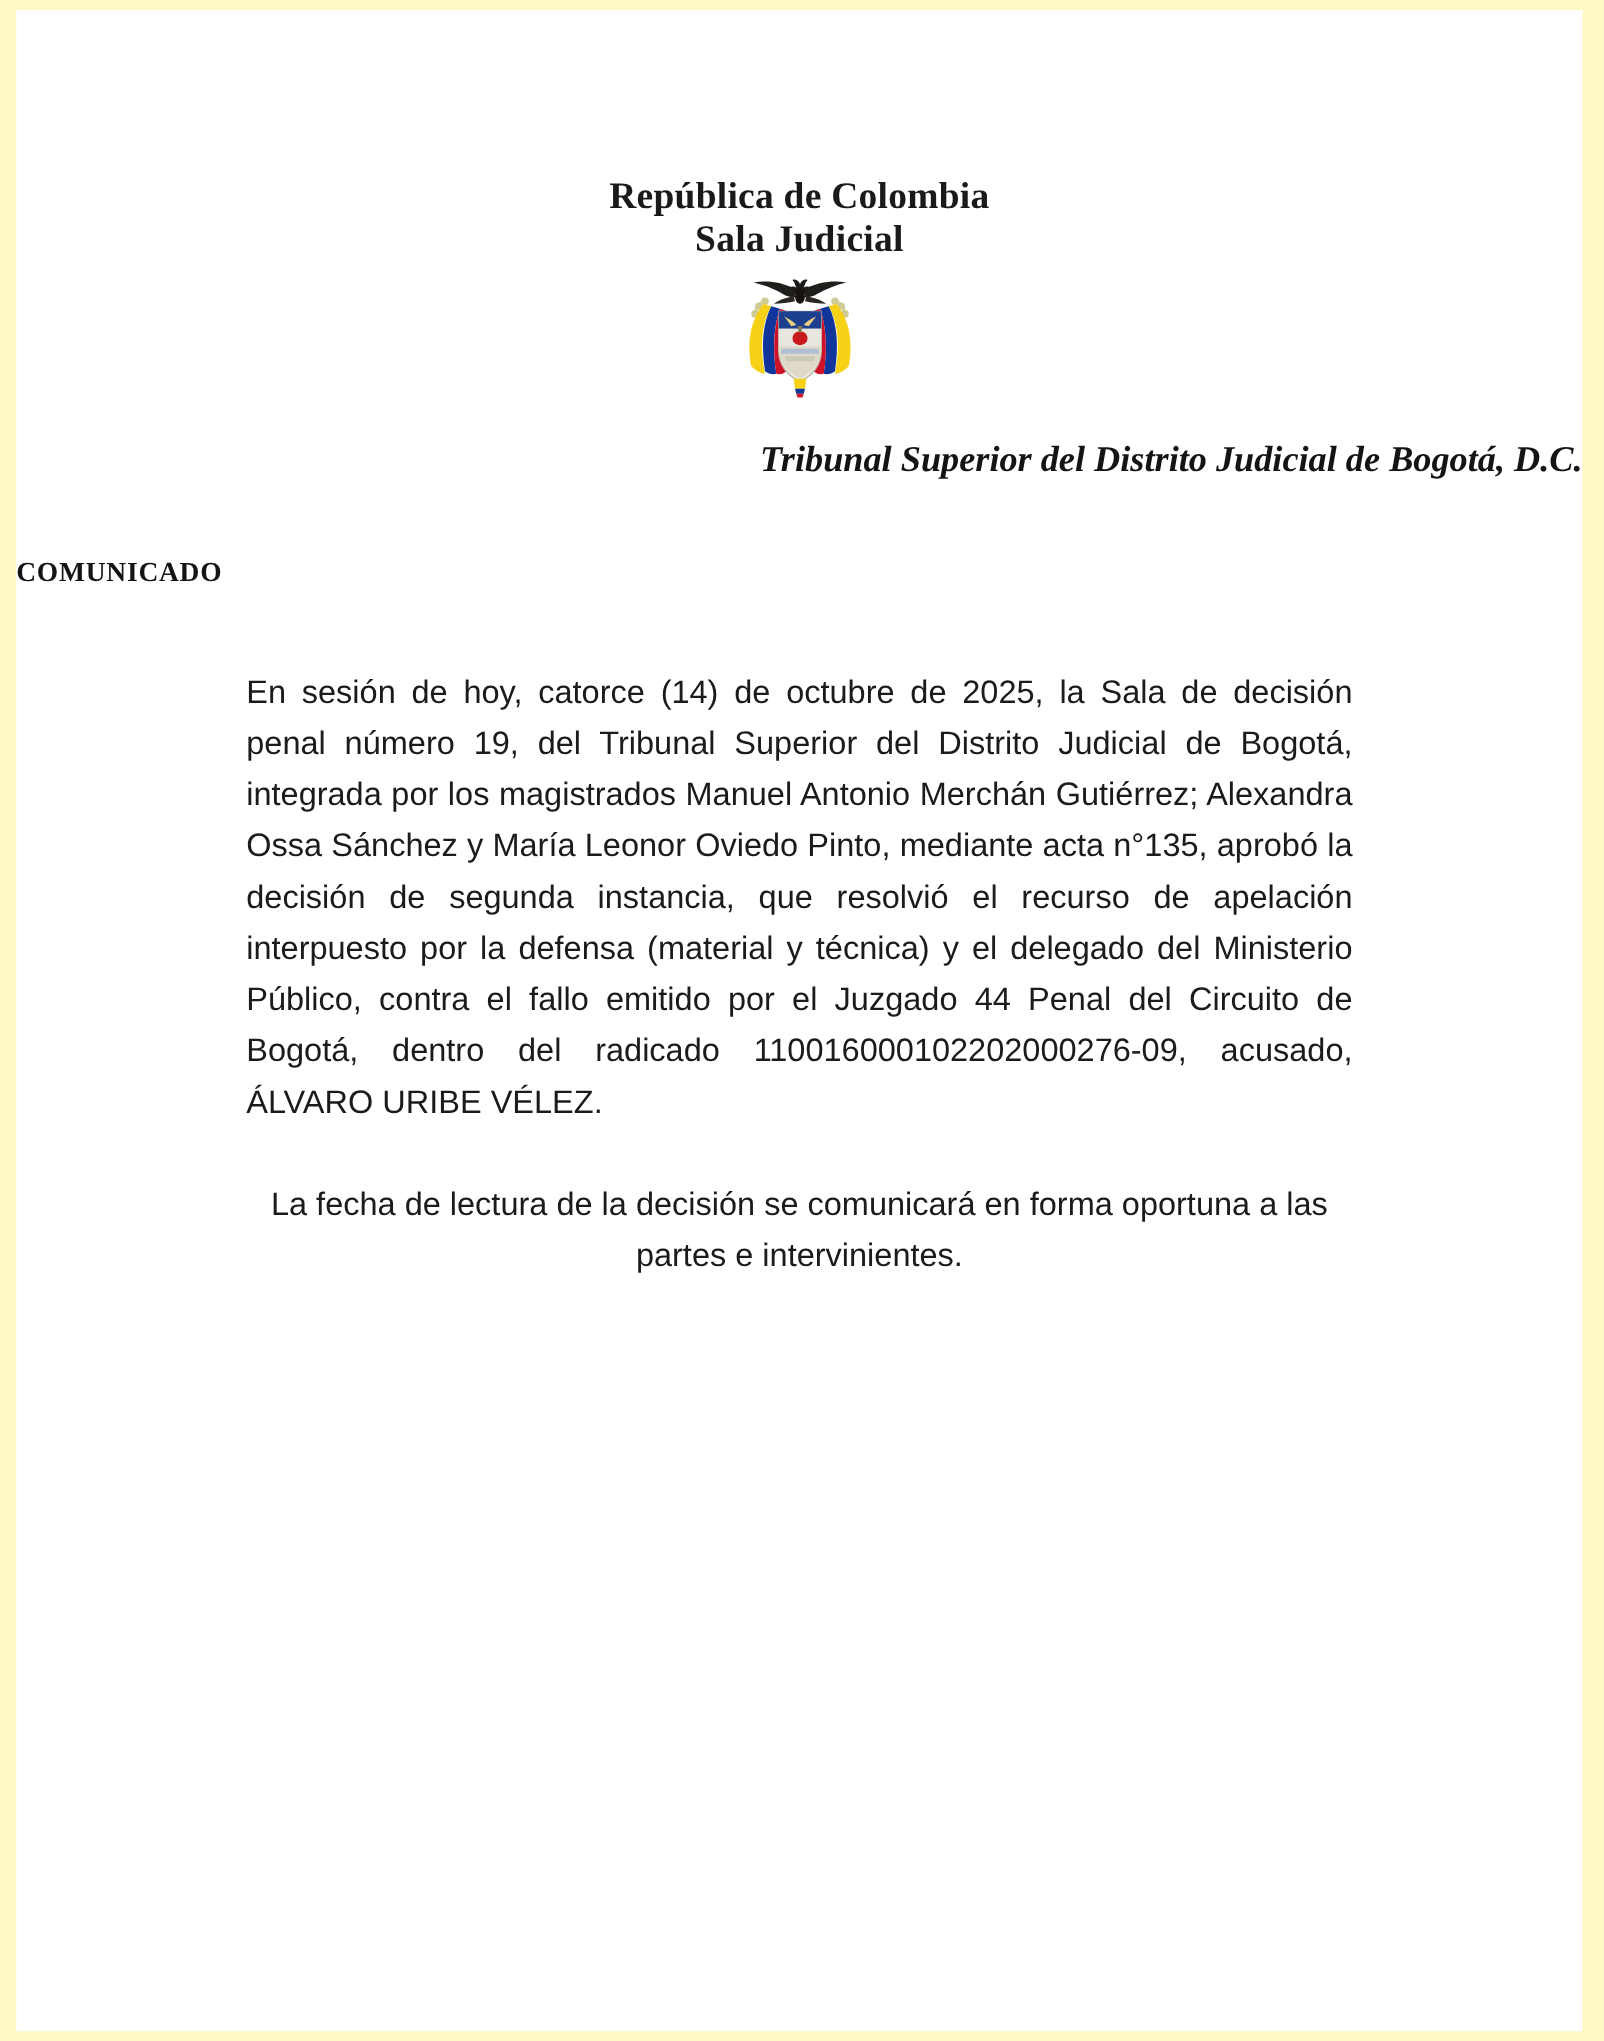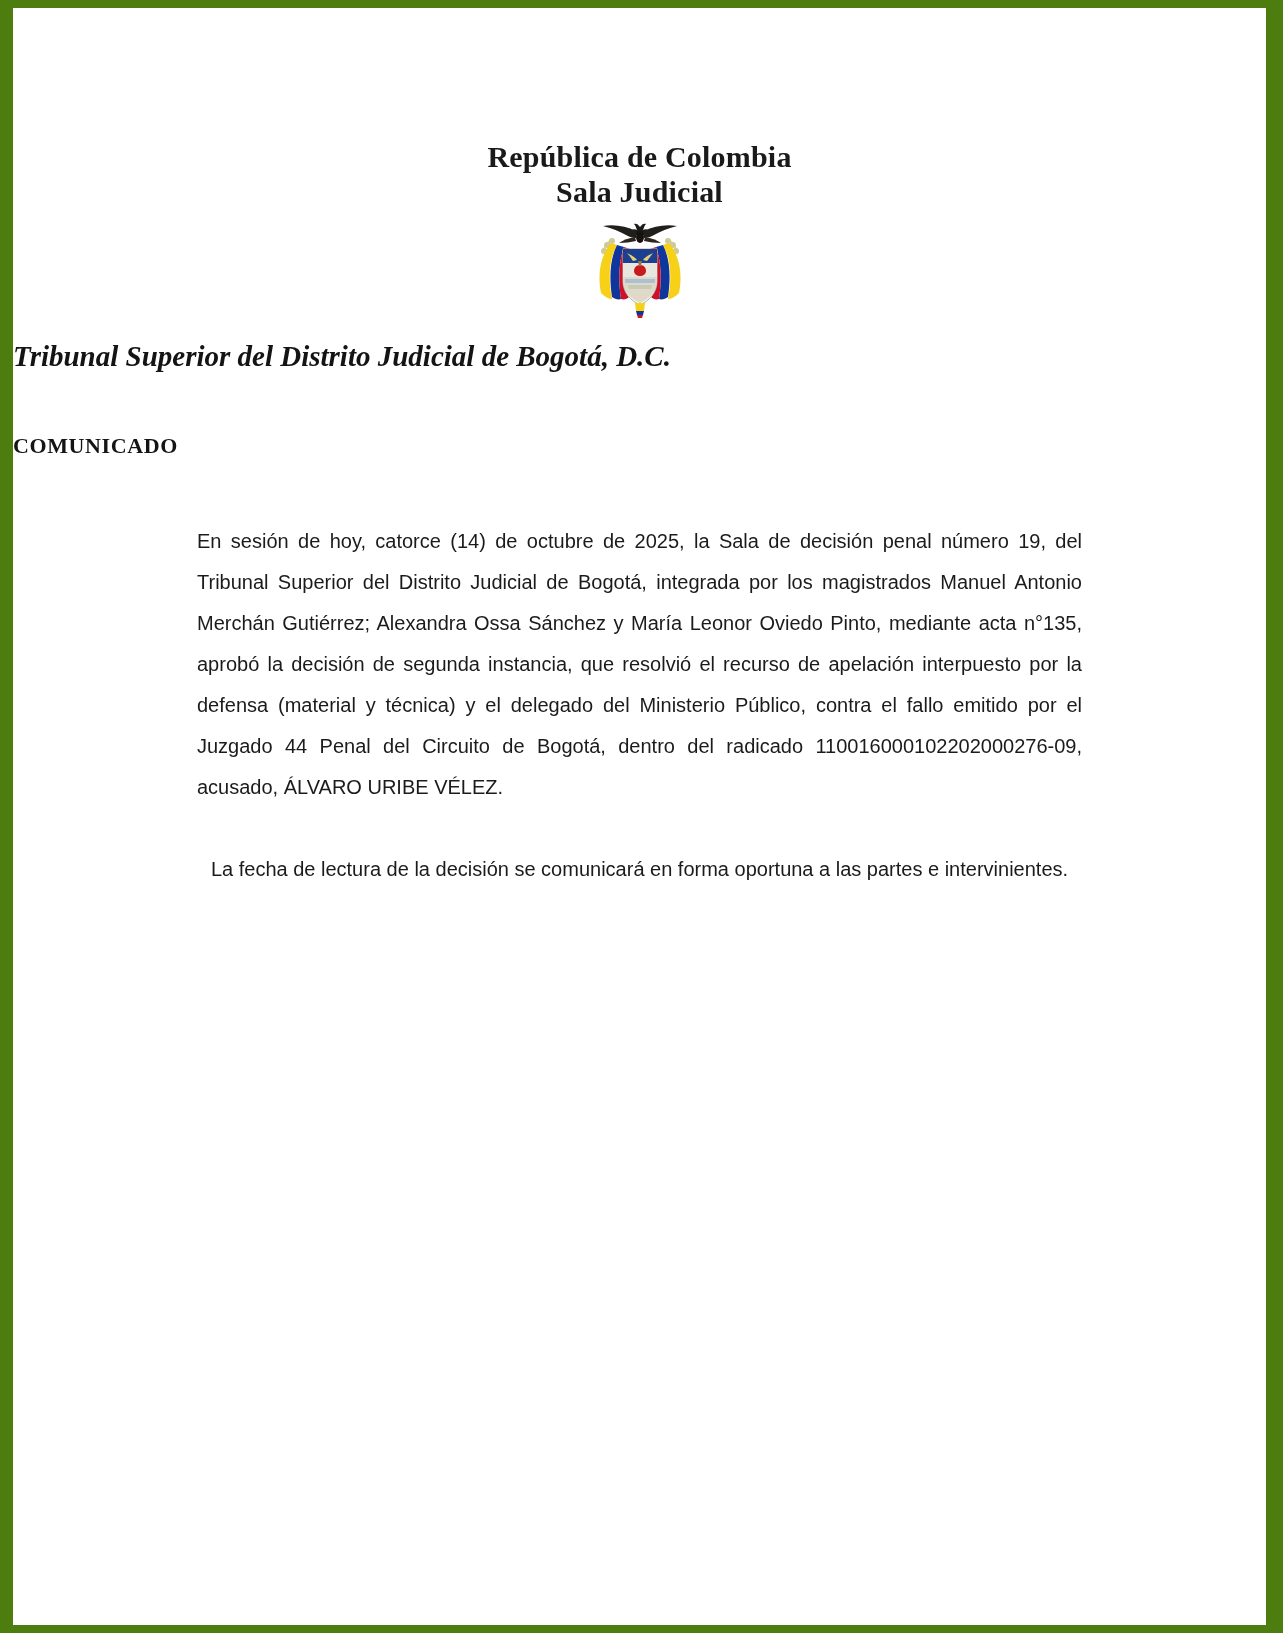--- a/index.html
+++ b/index.html
@@ -10,21 +10,21 @@
   body {
     width: 1283px;
     height: 1633px;
     overflow: hidden;
     font-family: "Liberation Sans", sans-serif;
   }
   .page-frame {
     position: relative;
     width: 1283px;
     height: 1633px;
-    background: #4d7c0f;
+    background: #fef9c3;
     box-sizing: border-box;
   }
   .page-sheet {
     position: absolute;
     left: 13px;
     top: 8px;
     width: 1253px;
     height: 1617px;
     background: #ffffff;
     box-sizing: border-box;
@@ -53,22 +53,22 @@
 
   
   .emblem-wrap {
     display: block;
     margin: 6px auto 0 auto;
     width: 118px;
     height: 104px;
   }
 
   .court-title {
-    text-align: left;
-    margin-top: 18px;
+    text-align: right;
+    margin-top: 30px;
   }
   .court-title-line {
     font-family: "Liberation Serif", "DejaVu Serif", serif;
     font-weight: bold;
     font-style: italic;
     font-size: 29px;
     line-height: 38px;
     color: #141414;
   }
 
@@ -85,21 +85,21 @@
   
   .body-block {
     margin: 0 auto;
     width: 885px;
     padding-top: 62px;
   }
   .para {
     text-align: justify;
     text-justify: inter-word;
     font-family: "Liberation Sans", sans-serif;
-    font-size: 20px;
+    font-size: 26px;
     line-height: 41px;
     color: #1b1b1b;
     margin: 0;
   }
   .para + .para {
     margin-top: 41px;
   }
   .para:last-child {
     text-align: center;
   }

